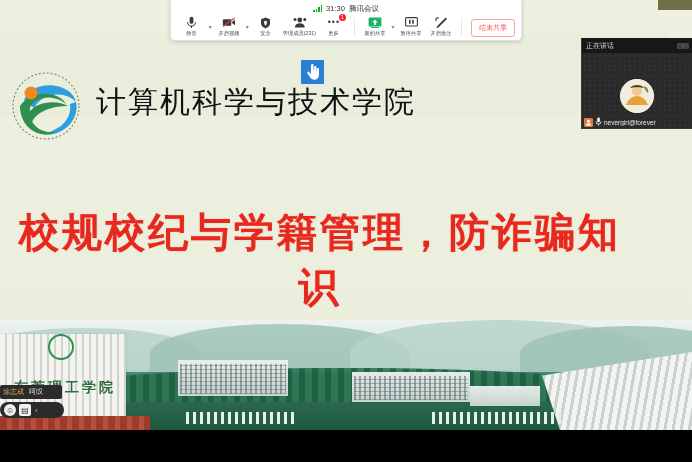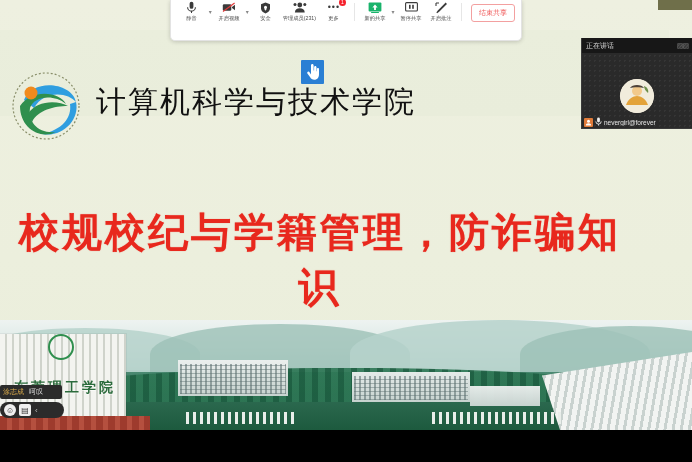--- a/index.html
+++ b/index.html
@@ -195,20 +195,30 @@
     </div>
     <div class="anno-pill">
       <span class="ic">☺</span>
       <span class="ic sq">▤</span>
       <span class="ch">‹</span>
     </div>
   </div>
 
   <div class="toolbar">
 
+    <div class="tb-status">
+      <span class="sig">
+          <i></i>
+          <i></i>
+          <i></i>
+          <i></i>
+        </span>
+      <span>31:30</span>
+      <span>腾讯会议</span>
+    </div>
 
     <div class="tb-row">
 
       <div class="tb-item">
         <span class="gl">
           <svg width="11" height="13" viewBox="0 0 11 13">
               <rect x="3.6" y="0.8" width="3.8" height="7" rx="1.9" fill="#3b3b3b"></rect>
               <path d="M1.6 6.2a3.9 3.9 0 0 0 7.8 0" fill="none" stroke="#3b3b3b" stroke-width="1.1"></path>
               <rect x="5" y="10" width="1" height="2" fill="#3b3b3b"></rect>
             </svg>

